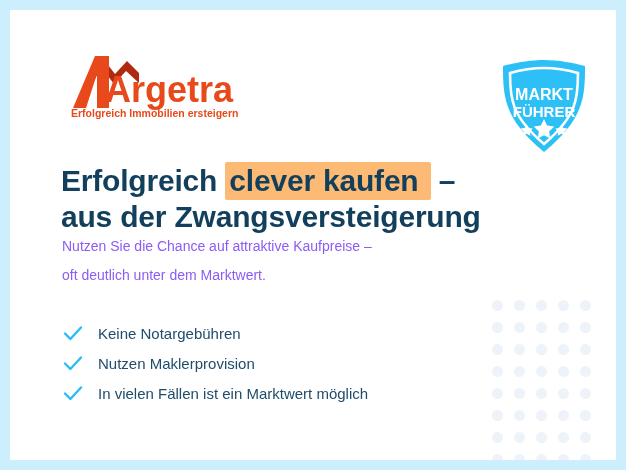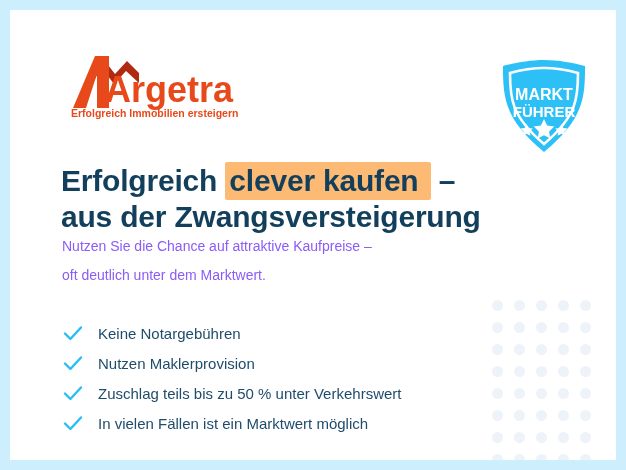--- a/index.html
+++ b/index.html
@@ -228,25 +228,17 @@
         </svg>
       </span>
       <span>Nutzen Maklerprovision</span>
     </li>
     <li>
       <span class="check">
         <svg width="22" height="22" viewBox="0 0 22 22" xmlns="http://www.w3.org/2000/svg" aria-hidden="true">
           <path d="M3 11.5 L8.4 17 L19 5.5" fill="none" stroke="#29bdf5" stroke-width="2.4" stroke-linecap="round" stroke-linejoin="round"></path>
         </svg>
       </span>
-      <span>Zuschlag teils bis zu 50 % unter Verkehrswert</span>
-    </li>
-    <li>
-      <span class="check">
-        <svg width="22" height="22" viewBox="0 0 22 22" xmlns="http://www.w3.org/2000/svg" aria-hidden="true">
-          <path d="M3 11.5 L8.4 17 L19 5.5" fill="none" stroke="#29bdf5" stroke-width="2.4" stroke-linecap="round" stroke-linejoin="round"></path>
-        </svg>
-      </span>
       <span>In vielen Fällen ist ein Marktwert möglich</span>
     </li>
   </ul>
 
 </div>
 
 </body></html>

